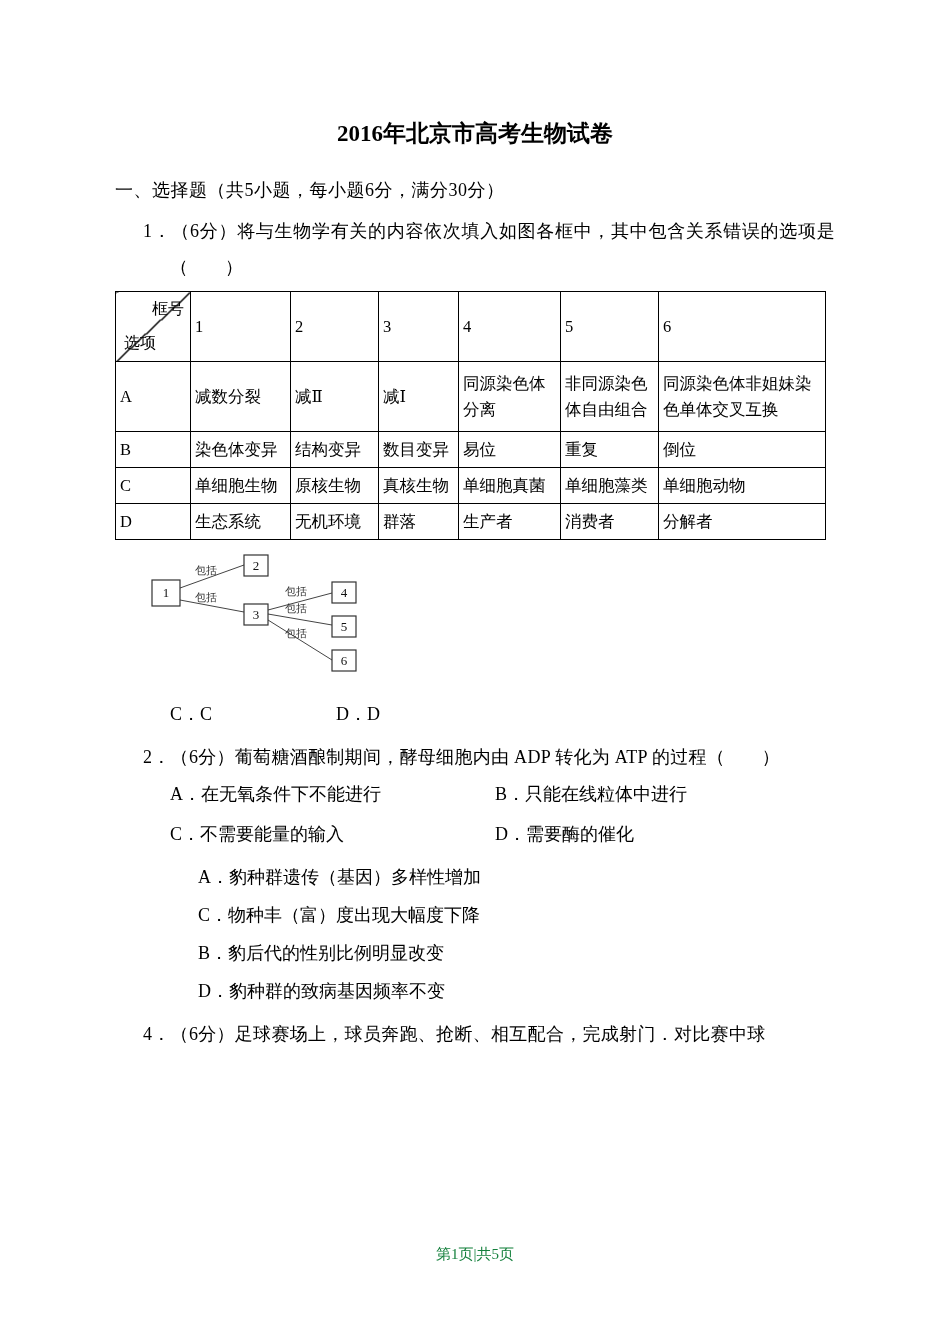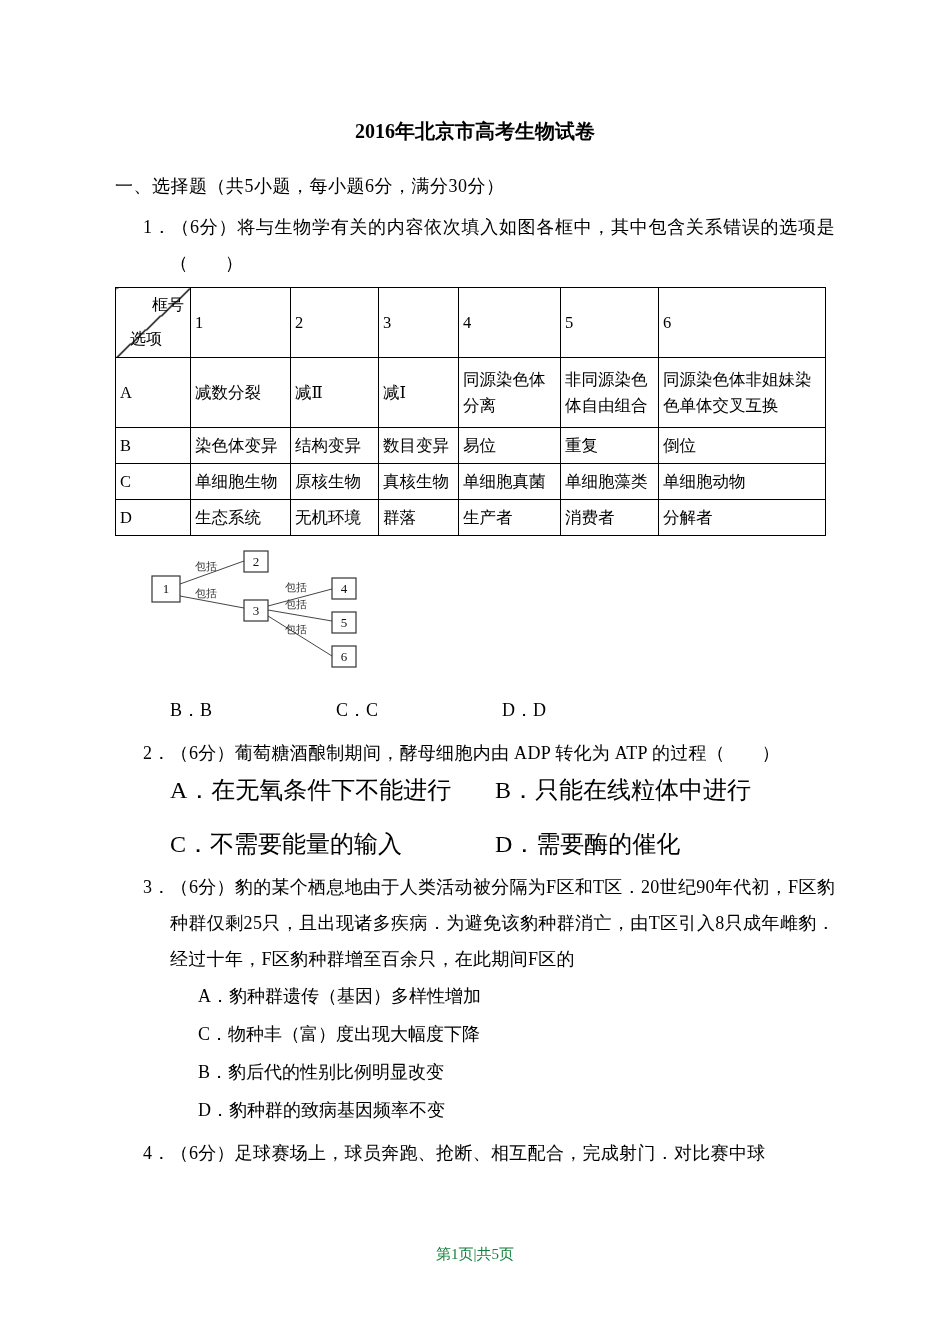--- a/index.html
+++ b/index.html
@@ -6,21 +6,21 @@
   html, body { margin: 0; padding: 0; }
   body {
     width: 950px; height: 1344px;
     background: #ffffff; color: #000;
     font-family: "Liberation Serif", "DejaVu Serif", serif;
     position: relative; overflow: hidden;
   }
   .page { padding: 118px 115px 0 115px; }
 
   .title {
-    font-size: 20px; font-weight: 700;
+    font-size: 23px; font-weight: 700;
     text-align: center; margin: 0 0 26px 0;
   }
   .section-heading {
     font-size: 18px; line-height: 30px; margin: 0 0 8px 0;
     letter-spacing: 0.5px;
   }
 
   .question { margin-left: 28px; margin-top: 6px; }
   .stem {
     font-size: 18px; line-height: 36px;
@@ -45,39 +45,39 @@
   tr.rowA td { height: 70px; }
   tr.rowB td, tr.rowC td, tr.rowD td { height: 36px; }
 
   td.corner {
     position: relative; padding: 0;
     background: linear-gradient(to bottom right,
       #fff calc(50% - 0.7px), #000 calc(50% - 0.7px),
       #000 calc(50% + 0.7px), #fff calc(50% + 0.7px));
   }
   td.corner .corner-top    { position: absolute; top: 5px;  right: 6px; font-size: 16px; }
-  td.corner .corner-bottom { position: absolute; bottom: 5px; left: 14px; font-size: 16px; }
+  td.corner .corner-bottom { position: absolute; bottom: 5px; left: 8px; font-size: 16px; }
 
   
   .diagram-wrap { margin: 10px 0 4px 35px; }
   .diagram line { stroke: #444; stroke-width: 1; }
   .diagram rect { fill: none; stroke: #333; stroke-width: 1.2; }
   .diagram text.boxnum { font-size: 13px; fill: #111; text-anchor: middle; }
   .diagram text.edgelab { font-size: 11px; fill: #333; text-anchor: middle; }
 
   
   .options-row { display: flex; margin-left: 27px; font-size: 18px; line-height: 38px; }
   .options-row .opt0 { width: 158px; }
   .options-row .opt1 { width: 166px; }
   .options-row .opt2 { width: 166px; }
 
   .options-grid {
     display: grid; grid-template-columns: 325px auto;
-    margin-left: 27px; font-size: 24px; line-height: 38px;
-    row-gap: 16px;
+    margin-left: 27px; font-size: 18px; line-height: 38px;
+    row-gap: 2px;
   }
   .options-list { margin-left: 27px; font-size: 18px; line-height: 37px; }
   .options-list .opt { margin-top: 1px; margin-left: 28px; }
 
   .footer {
     position: absolute; left: 0; right: 0; top: 1245px;
     text-align: center; font-size: 15px; color: #15803d;
     font-family: "Liberation Serif", "DejaVu Serif", serif;
   }
 </style>
@@ -181,38 +181,36 @@
       <text class="boxnum" x="106" y="20">2</text>
       <text class="boxnum" x="106" y="69">3</text>
       <text class="boxnum" x="194" y="47">4</text>
       <text class="boxnum" x="194" y="81">5</text>
       <text class="boxnum" x="194" y="115">6</text>
     </svg>
   </div>
 
   <div class="question">
     <div class="options-row">
-      <span class="opt1">B．B</span>
       <span class="opt2">C．C</span>
       <span class="opt3">D．D</span>
     </div>
   </div>
 
   <div class="question">
     <p class="stem">2．（6分）葡萄糖酒酿制期间，酵母细胞内由 ADP 转化为 ATP 的过程（　　）</p>
     <div class="options-grid">
       <span>A．在无氧条件下不能进行</span>
       <span>B．只能在线粒体中进行</span>
       <span>C．不需要能量的输入</span>
       <span>D．需要酶的催化</span>
     </div>
   </div>
 
   <div class="question">
-    <p class="stem">3．（6分）豹的某个栖息地由于人类活动被分隔为F区和T区．20世纪90年代初，F区豹种群仅剩25只，且出现诸多疾病．为避免该豹种群消亡，由T区引入8只成年雌豹．经过十年，F区豹种群增至百余只，在此期间F区的</p>
     <div class="options-list">
       <div class="opt">A．豹种群遗传（基因）多样性增加</div>
       <div class="opt">C．物种丰（富）度出现大幅度下降</div>
       <div class="opt">B．豹后代的性别比例明显改变</div>
       <div class="opt">D．豹种群的致病基因频率不变</div>
     </div>
   </div>
 
   <div class="question">
     <p class="stem">4．（6分）足球赛场上，球员奔跑、抢断、相互配合，完成射门．对比赛中球</p>

